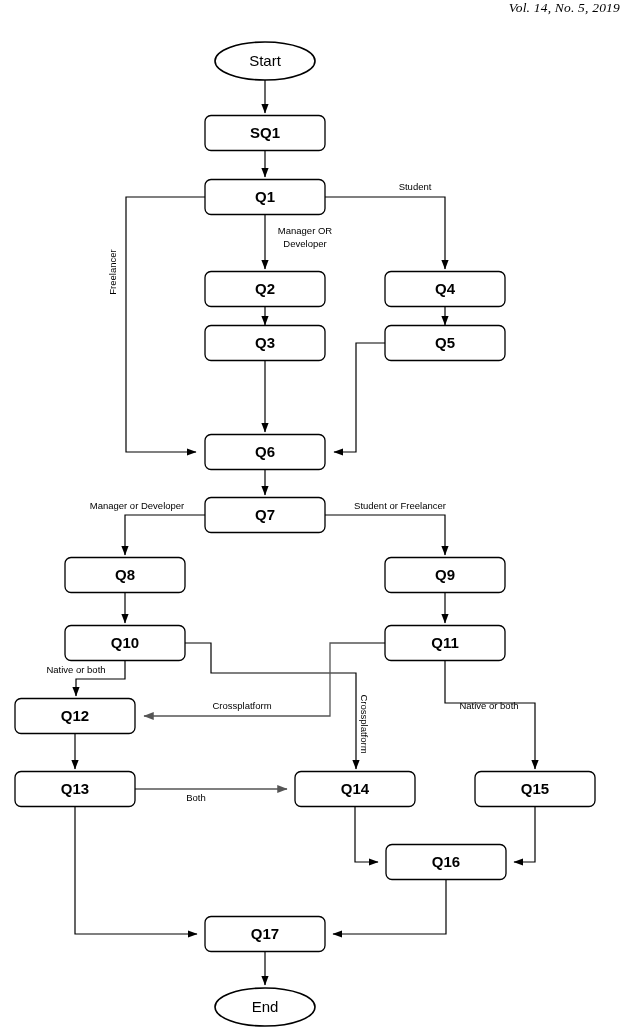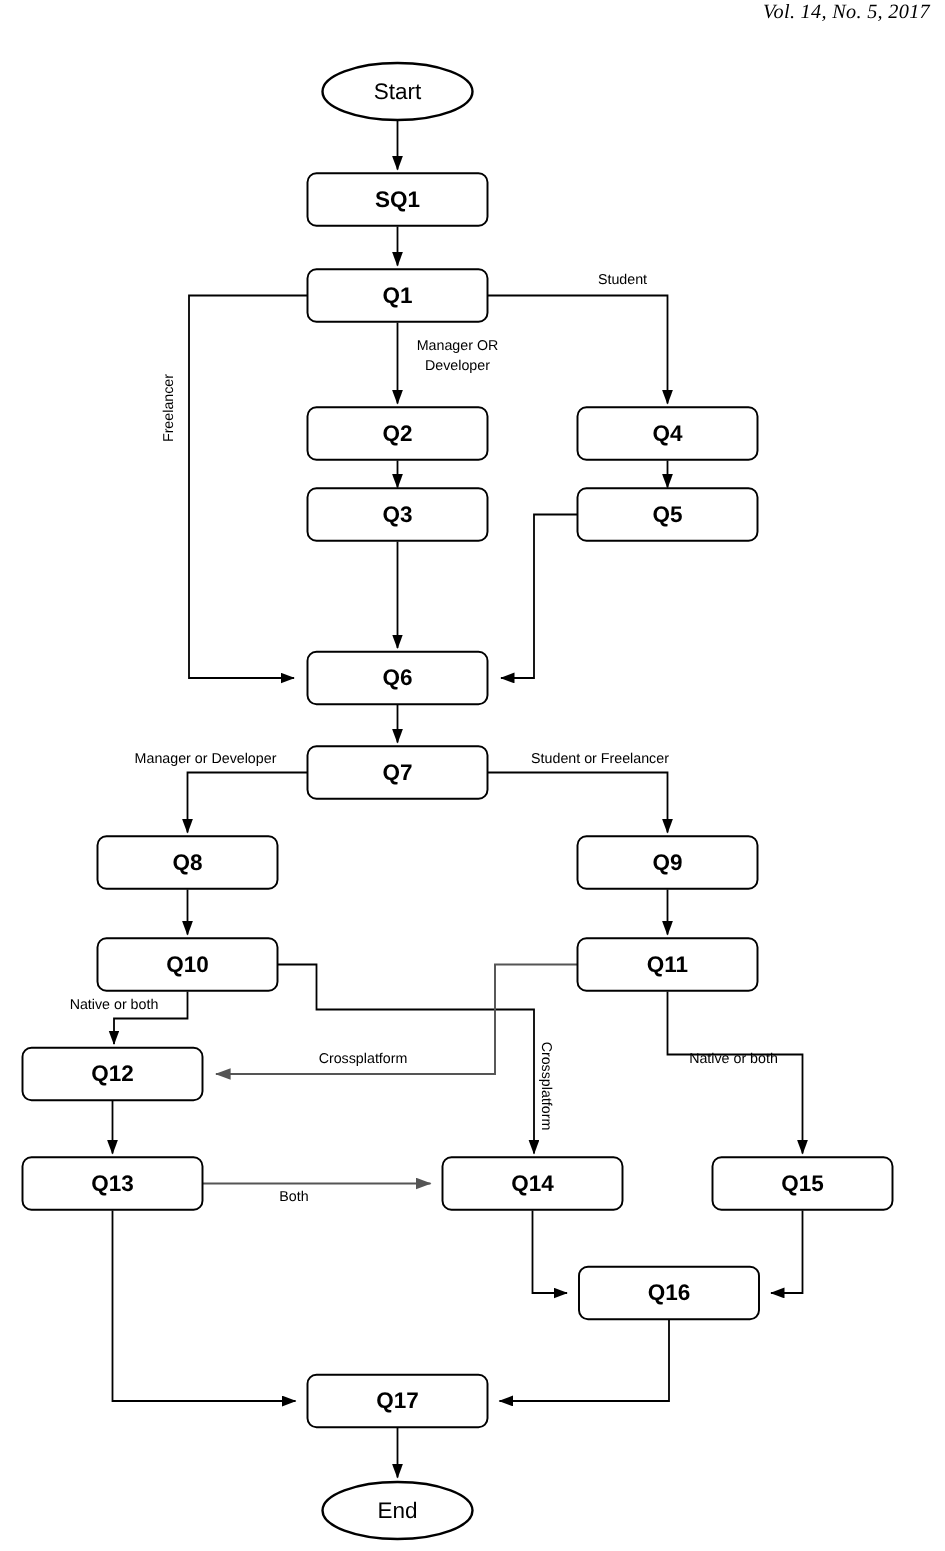--- a/index.html
+++ b/index.html
@@ -81,21 +81,21 @@
     fill: #000000;
     text-anchor: middle;
     dominant-baseline: middle;
   }
 </style>
 </head>
 <body>
 
 <div id="page">
 
-  <div class="journal-header">Vol. 14, No. 5, 2017</div>
+  <div class="journal-header">Vol. 14, No. 5, 2019</div>
 
   <svg id="flow-svg" viewBox="0 0 630 1034" xmlns="http://www.w3.org/2000/svg">
 
     <defs>
       <marker id="arrow" markerWidth="9" markerHeight="9" refX="7.5" refY="3" orient="auto" markerUnits="strokeWidth">
         <path d="M0,0 L8,3 L0,6 z" fill="#000000"></path>
       </marker>
       <marker id="arrow-gray" markerWidth="9" markerHeight="9" refX="7.5" refY="3" orient="auto" markerUnits="strokeWidth">
         <path d="M0,0 L8,3 L0,6 z" fill="#555555"></path>
       </marker>

